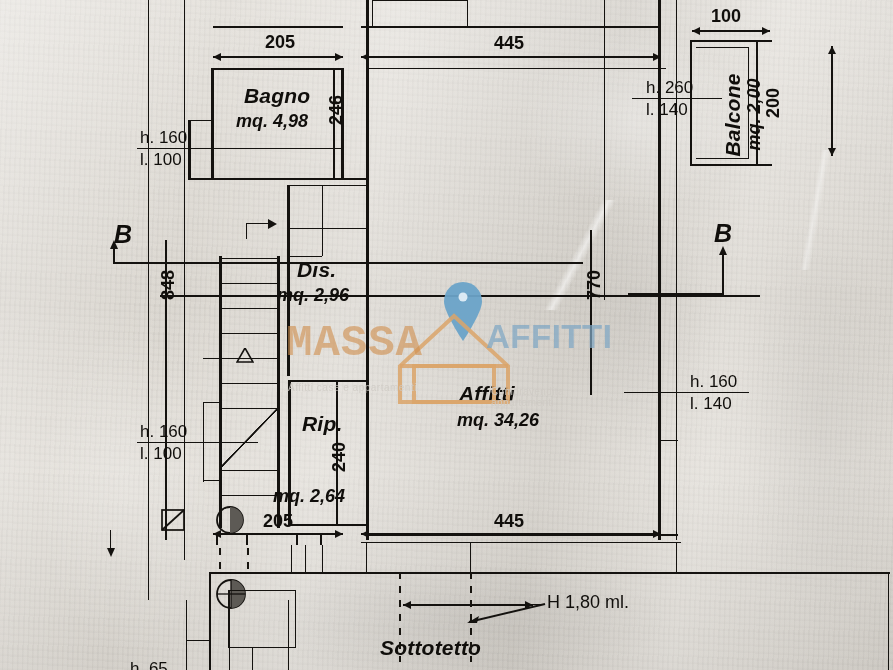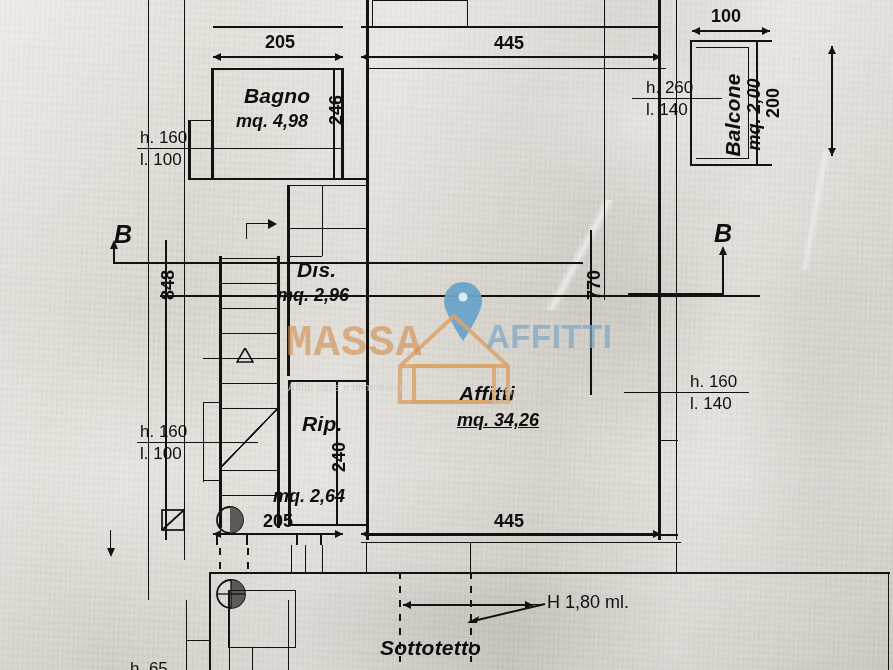--- a/index.html
+++ b/index.html
@@ -137,21 +137,21 @@
   <div class="ln hl t1" style="left:643px;top:98px;width:62px;"></div>
   <div class="txt hnote" style="left:646px;top:100px;">l. 140</div>
 
   <div class="ln vl t3" style="left:366px;top:0px;height:540px;"></div>
   <div class="ln vl t3" style="left:658px;top:0px;height:540px;"></div>
   <div class="ln vl t1" style="left:604px;top:0px;height:300px;"></div>
   <div class="ln vl t1" style="left:676px;top:0px;height:540px;"></div>
   <div class="ln hl" style="left:366px;top:534px;width:312px;"></div>
   <div class="ln hl t1" style="left:366px;top:68px;width:300px;"></div>
   <div class="txt room-name" style="left:459px;top:382px;">Affitti</div>
-  <div class="txt room-area" style="left:457px;top:410px;text-decoration:underline;">mq. 34,26</div>
+  <div class="txt room-area" style="left:457px;top:410px;">mq. 34,26</div>
 
   <div class="ln vl" style="left:590px;top:230px;height:165px;"></div>
   <div class="txt dimnum rot90" style="left:584px;top:300px;">770</div>
 
   <div class="ln hl t1" style="left:624px;top:392px;width:88px;"></div>
   <div class="ln vl" style="left:658px;top:362px;height:80px;"></div>
   <div class="ln vl t1" style="left:676px;top:362px;height:80px;"></div>
   <div class="ln hl t1" style="left:658px;top:440px;width:20px;"></div>
   <div class="txt hnote" style="left:690px;top:372px;">h. 160</div>
   <div class="ln hl t1" style="left:687px;top:392px;width:62px;"></div>
@@ -273,18 +273,18 @@
     <svg id="wm-pin" width="44" height="64" viewBox="0 0 44 64">
       <path d="M22 2 C11 2 3 10.5 3 21.5 C3 33 22 61 22 61 C22 61 41 33 41 21.5 C41 10.5 33 2 22 2 Z" fill="#6aa3c8" opacity="0.95"></path>
       <circle cx="22" cy="17" r="4.5" fill="#e8f2f8" opacity="0.9"></circle>
     </svg>
     <svg id="wm-house" width="116" height="96" viewBox="0 0 116 96">
       <path d="M58 6 L112 56 L112 92 L4 92 L4 56 Z" fill="none" stroke="#dba46a" stroke-width="4" opacity="0.85"></path>
       <line x1="4" y1="56" x2="112" y2="56" stroke="#dba46a" stroke-width="4" opacity="0.85"></line>
       <rect x="18" y="56" width="80" height="36" fill="none" stroke="#dba46a" stroke-width="4" opacity="0.85"></rect>
     </svg>
     <div class="wm-massa">MASSA</div>
-    <div class="wm-sub1">Affitti case e immobiliari</div>
+    <div class="wm-sub1">Affitti case e appartamenti</div>
     <div class="wm-immobil">AFFITTI</div>
     <div class="wm-sub2">Compravendita appartamenti</div>
   </div>
 
 </div>
 
 </body></html>

